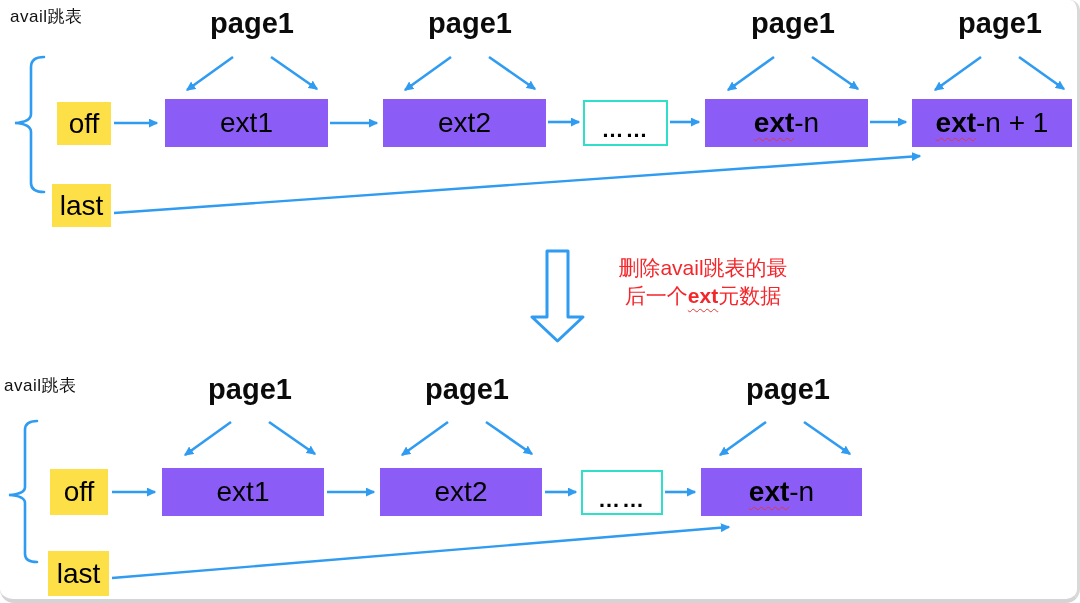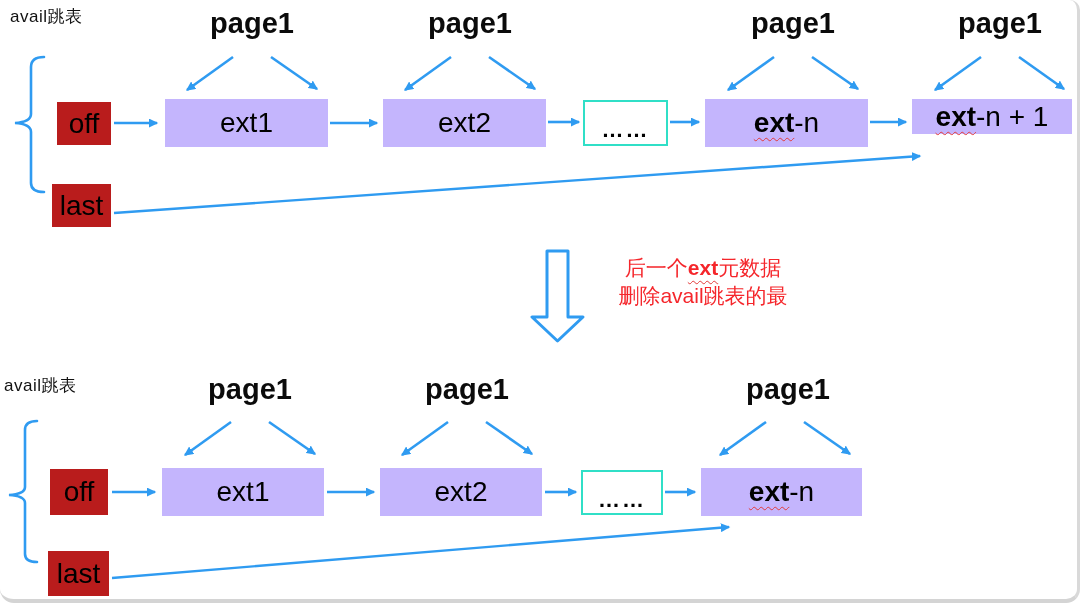--- a/index.html
+++ b/index.html
@@ -20,26 +20,26 @@
   .small-lbl {
     position:absolute; font-size:17px; color:#111; letter-spacing:0.5px;
     white-space:nowrap;
   }
   .page-lbl {
     position:absolute; font-size:29px; color:#0b0b0b; white-space:nowrap;
     transform:translateX(-50%);
     font-weight:bold;
   }
   .ext-box {
-    position:absolute; background:#c4b5fd; color:#000;
+    position:absolute; background:#8b5cf6; color:#000;
     display:flex; align-items:center; justify-content:center;
     font-size:28px; white-space:nowrap;
   }
   .ptr-box {
-    position:absolute; background:#b91c1c; color:#000;
+    position:absolute; background:#fde047; color:#000;
     display:flex; align-items:center; justify-content:center;
     font-size:28px;
   }
   .dots-box {
     position:absolute; background:#ffffff; border:2px solid #30DFC7; color:#000;
     display:flex; align-items:center; justify-content:center;
     font-size:22px; letter-spacing:2px; padding-top:14px; font-weight:bold;
   }
   .wavy {
     text-decoration:underline wavy #e23a3a;
@@ -119,27 +119,27 @@
   </div>
   <div class="ext-box" style="left:383px; top:99px; width:163px; height:48px;">
     <span>ext2</span>
   </div>
   <div class="dots-box" style="left:583px; top:100px; width:85px; height:46px;">
     <span>……</span>
   </div>
   <div class="ext-box" style="left:705px; top:99px; width:163px; height:48px;">
     <span><span class="wavy">ext</span><span>-n</span></span>
   </div>
-  <div class="ext-box" style="left:912px; top:99px; width:160px; height:35px;">
+  <div class="ext-box" style="left:912px; top:99px; width:160px; height:48px;">
     <span><span class="wavy">ext</span><span>-n + 1</span></span>
   </div>
 
   <div class="red-note" style="left:703px; top:254px;">
+    <div>删除avail跳表的最</div>
     <div><span>后一个</span><span class="wavy">ext</span><span>元数据</span></div>
-    <div>删除avail跳表的最</div>
   </div>
 
   <div class="small-lbl" style="left:4px; top:374px;">avail跳表</div>
 
   <div class="page-lbl" style="left:250px; top:373px;">page1</div>
   <div class="page-lbl" style="left:467px; top:373px;">page1</div>
   <div class="page-lbl" style="left:788px; top:373px;">page1</div>
 
   <div class="ptr-box" style="left:50px; top:469px; width:58px; height:46px;">
     <span>off</span>

